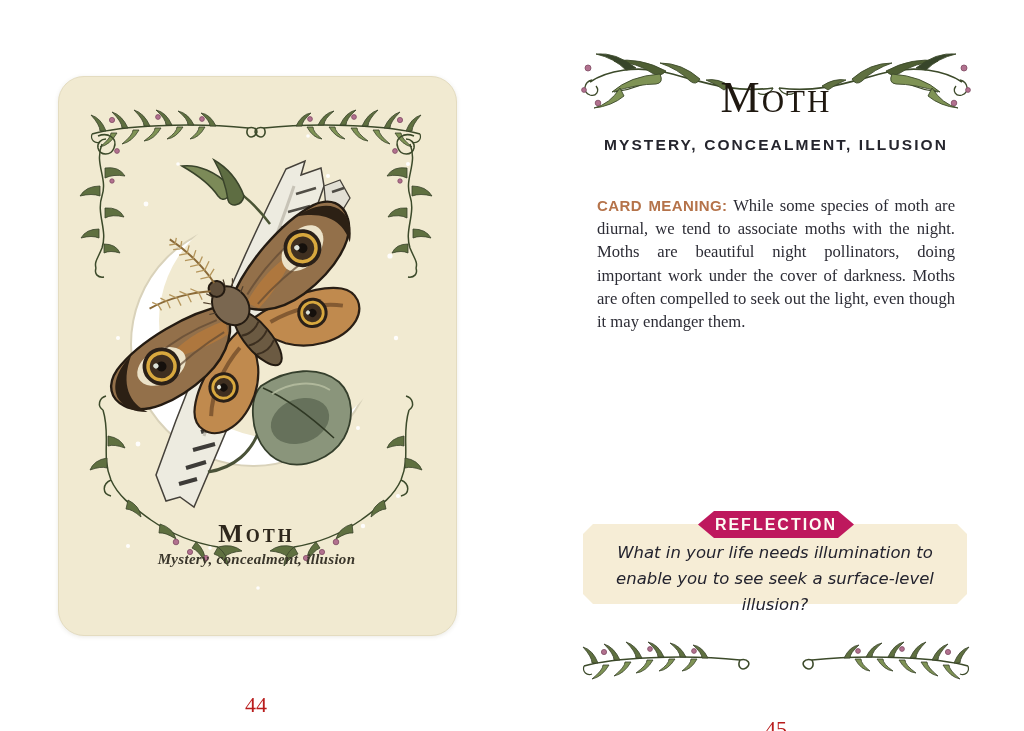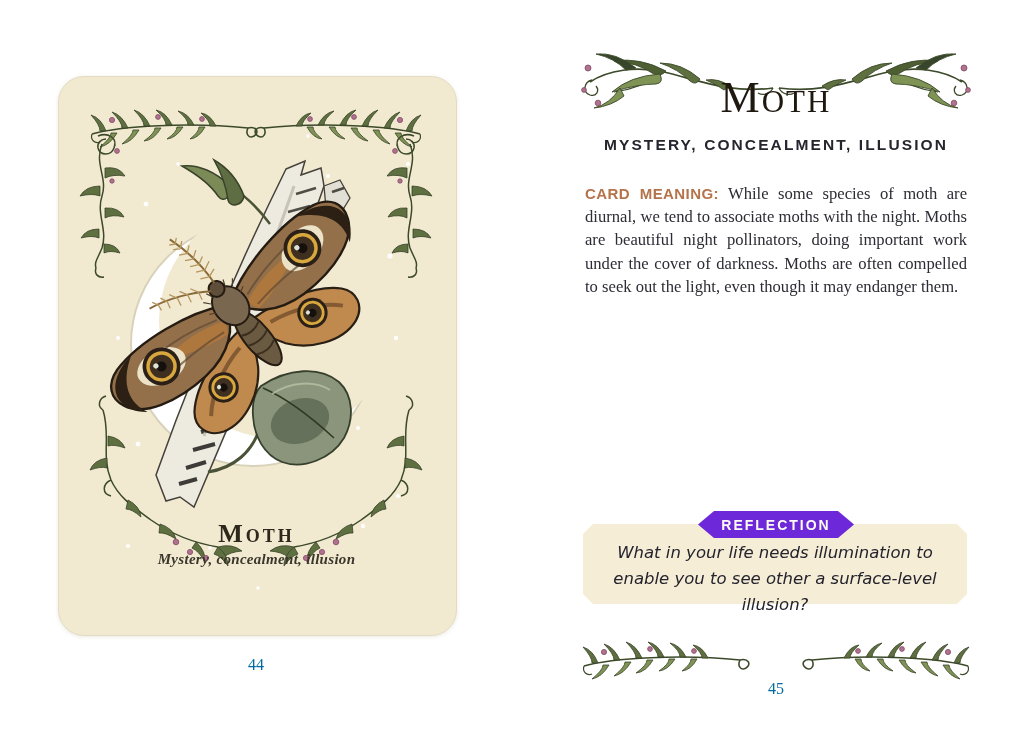--- a/index.html
+++ b/index.html
@@ -9,44 +9,44 @@
 
   
   .card{left:58px;top:76px;width:397px;height:558px;background:#f1ead1;
         border:1px solid #e4dcc0;border-radius:26px;
         box-shadow:0 1px 4px rgba(90,80,40,.12);}
   .art-layer{left:0;top:0;width:1024px;height:731px;pointer-events:none;}
   .card-title{left:58px;top:519px;width:397px;text-align:center;
         font-variant:small-caps;font-size:26px;letter-spacing:3px;color:#2e271c;font-weight:600;}
   .card-subtitle{left:58px;top:551px;width:397px;text-align:center;
         font-style:italic;font-weight:700;font-size:15px;color:#3a362b;letter-spacing:.3px;}
-  .pagenum{font-size:16px;color:#0369a1;text-align:center;width:120px;}
+  .pagenum{font-size:22px;color:#b91c1c;text-align:center;width:120px;margin-top:36px;}
   .pagenum-left{left:196px;top:656px;}
   .pagenum-right{left:716px;top:680px;}
 
   
   .r-title{left:585px;top:72px;width:382px;text-align:center;
         font-variant:small-caps;font-size:44px;letter-spacing:2px;color:#1f1810;}
   .r-subtitle{left:585px;top:136px;width:382px;text-align:center;
         font-family:"Liberation Sans",sans-serif;font-weight:700;font-size:15.5px;
         letter-spacing:2.1px;color:#25252d;}
   .r-body{left:585px;top:182px;width:382px;color:#2c2c35;font-size:16.6px;
         line-height:23.2px;text-align:justify;}
-  .r-body p{margin:0;}
+  .r-body p{margin:12px;}
   .r-body p + p{text-indent:28px;}
   .meaning-label{font-family:"Liberation Sans",sans-serif;font-weight:700;
         font-size:15px;color:#b5734a;letter-spacing:.4px;}
 
   .reflection-box{left:583px;top:524px;width:384px;height:80px;background:#f6edd6;
         clip-path:polygon(10px 0,calc(100% - 10px) 0,100% 10px,100% calc(100% - 10px),
         calc(100% - 10px) 100%,10px 100%,0 calc(100% - 10px),0 10px);}
-  .reflection-banner{left:698px;top:511px;width:156px;height:27px;background:#6d28d9;
+  .reflection-banner{left:698px;top:511px;width:156px;height:27px;background:#be185d;
         clip-path:polygon(0 50%,16px 0,calc(100% - 16px) 0,100% 50%,calc(100% - 16px) 100%,16px 100%);
         display:flex;align-items:center;justify-content:center;
-        font-family:"Liberation Sans",sans-serif;font-weight:700;font-size:14px;
+        font-family:"Liberation Sans",sans-serif;font-weight:700;font-size:16px;
         letter-spacing:2px;color:#fdfbf4;}
   .reflection-q{left:605px;top:540px;width:340px;text-align:center;
         font-family:"DejaVu Sans",sans-serif;font-style:italic;font-size:16.5px;
         line-height:26px;color:#23232e;}
 </style>
 </head>
 <body>
 
 <div class="abs card"></div>
 
@@ -252,15 +252,15 @@
 
 <div class="abs r-title">Moth</div>
 <div class="abs r-subtitle">MYSTERY, CONCEALMENT, ILLUSION</div>
 
 <div class="abs r-body">
   <p><span class="meaning-label">CARD MEANING:</span> <span>While some species of moth are diurnal, we tend to associate moths with the night. Moths are beautiful night pollinators, doing important work under the cover of darkness. Moths are often compelled to seek out the light, even though it may endanger them.</span></p>
 </div>
 
 <div class="abs reflection-box"></div>
 <div class="abs reflection-banner">REFLECTION</div>
-<div class="abs reflection-q">What in your life needs illumination to enable you to see other a surface-level illusion?</div>
+<div class="abs reflection-q">What in your life needs illumination to enable you to see seek a surface-level illusion?</div>
 
 <div class="abs pagenum pagenum-right">45</div>
 
 </body></html>

